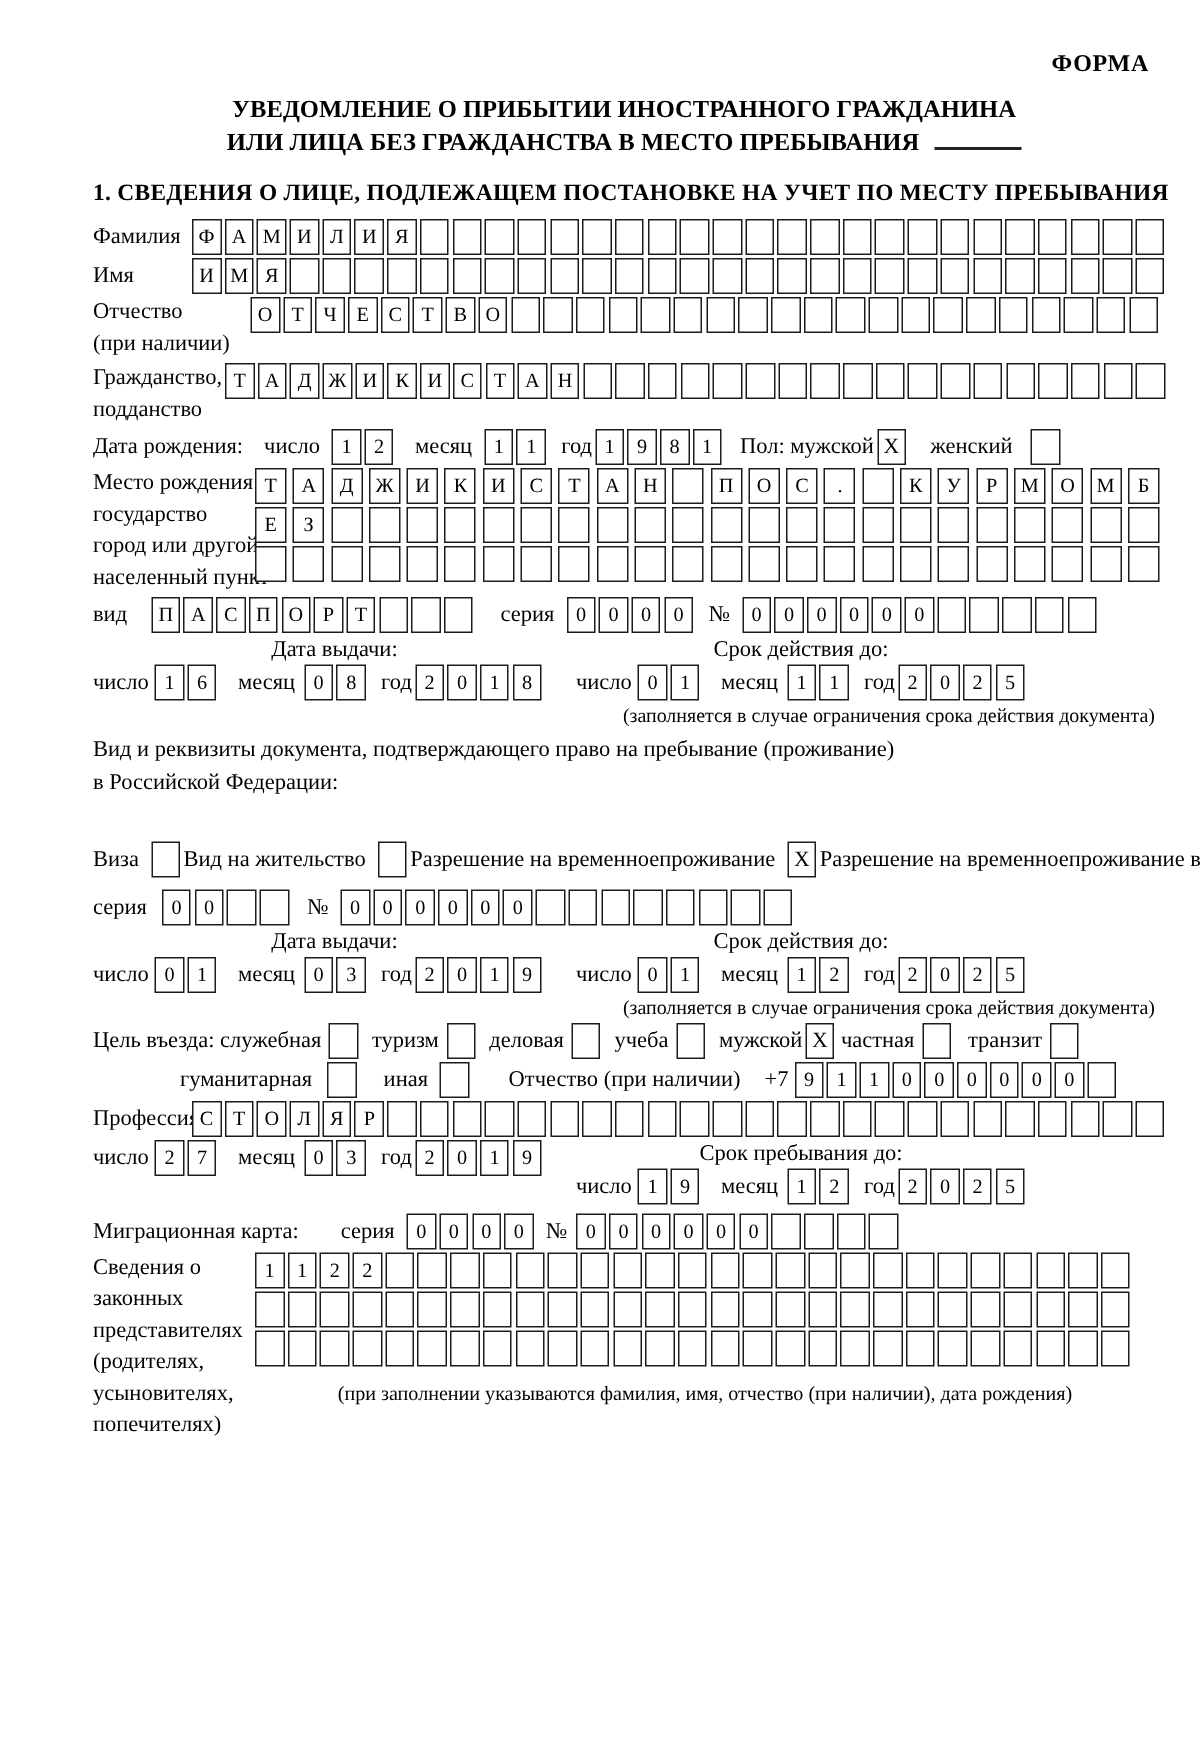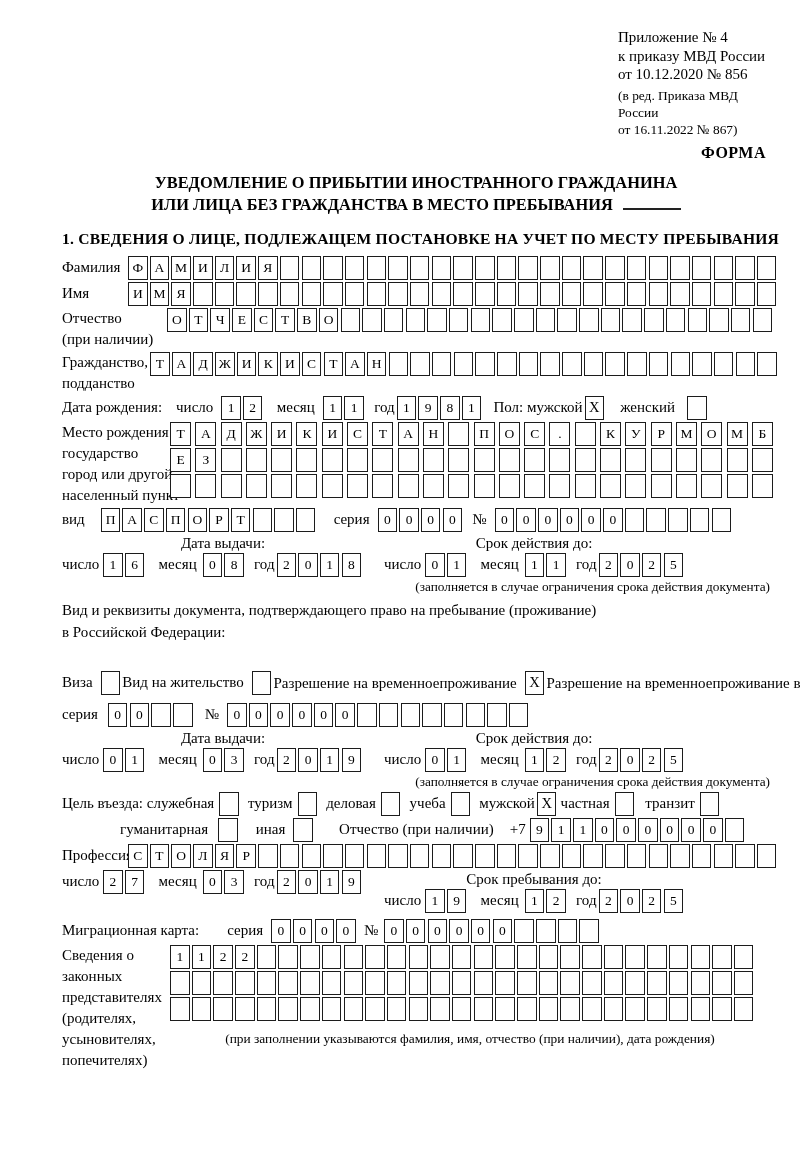--- a/index.html
+++ b/index.html
@@ -45,27 +45,20 @@
 
   .dp{display:flex;align-items:flex-start;}
   .dp-col{flex:none;}
   .dp-title{font-size:15px;line-height:18px;margin-bottom:1px;text-align:center;}
   .dp-note{text-align:right;font-size:13.3px;line-height:16px;margin-bottom:2px;white-space:nowrap;}
 </style>
 </head>
 <body>
 
 <div class="page">
-  <div class="appendix">
-    <div>Приложение № 4</div>
-    <div>к приказу МВД России</div>
-    <div>от 10.12.2020 № 856</div>
-    <div class="small first">(в ред. Приказа МВД России</div>
-    <div class="small">от 16.11.2022 № 867)</div>
-  </div>
   <div class="forma">ФОРМА</div>
 
   <div class="title">
     <div>УВЕДОМЛЕНИЕ О ПРИБЫТИИ ИНОСТРАННОГО ГРАЖДАНИНА</div>
     <div>
       <span>ИЛИ ЛИЦА БЕЗ ГРАЖДАНСТВА В МЕСТО ПРЕБЫВАНИЯ</span><span class="title-underline"></span>
     </div>
   </div>
 
   <div class="section">1. СВЕДЕНИЯ О ЛИЦЕ, ПОДЛЕЖАЩЕМ ПОСТАНОВКЕ НА УЧЕТ ПО МЕСТУ ПРЕБЫВАНИЯ</div>

